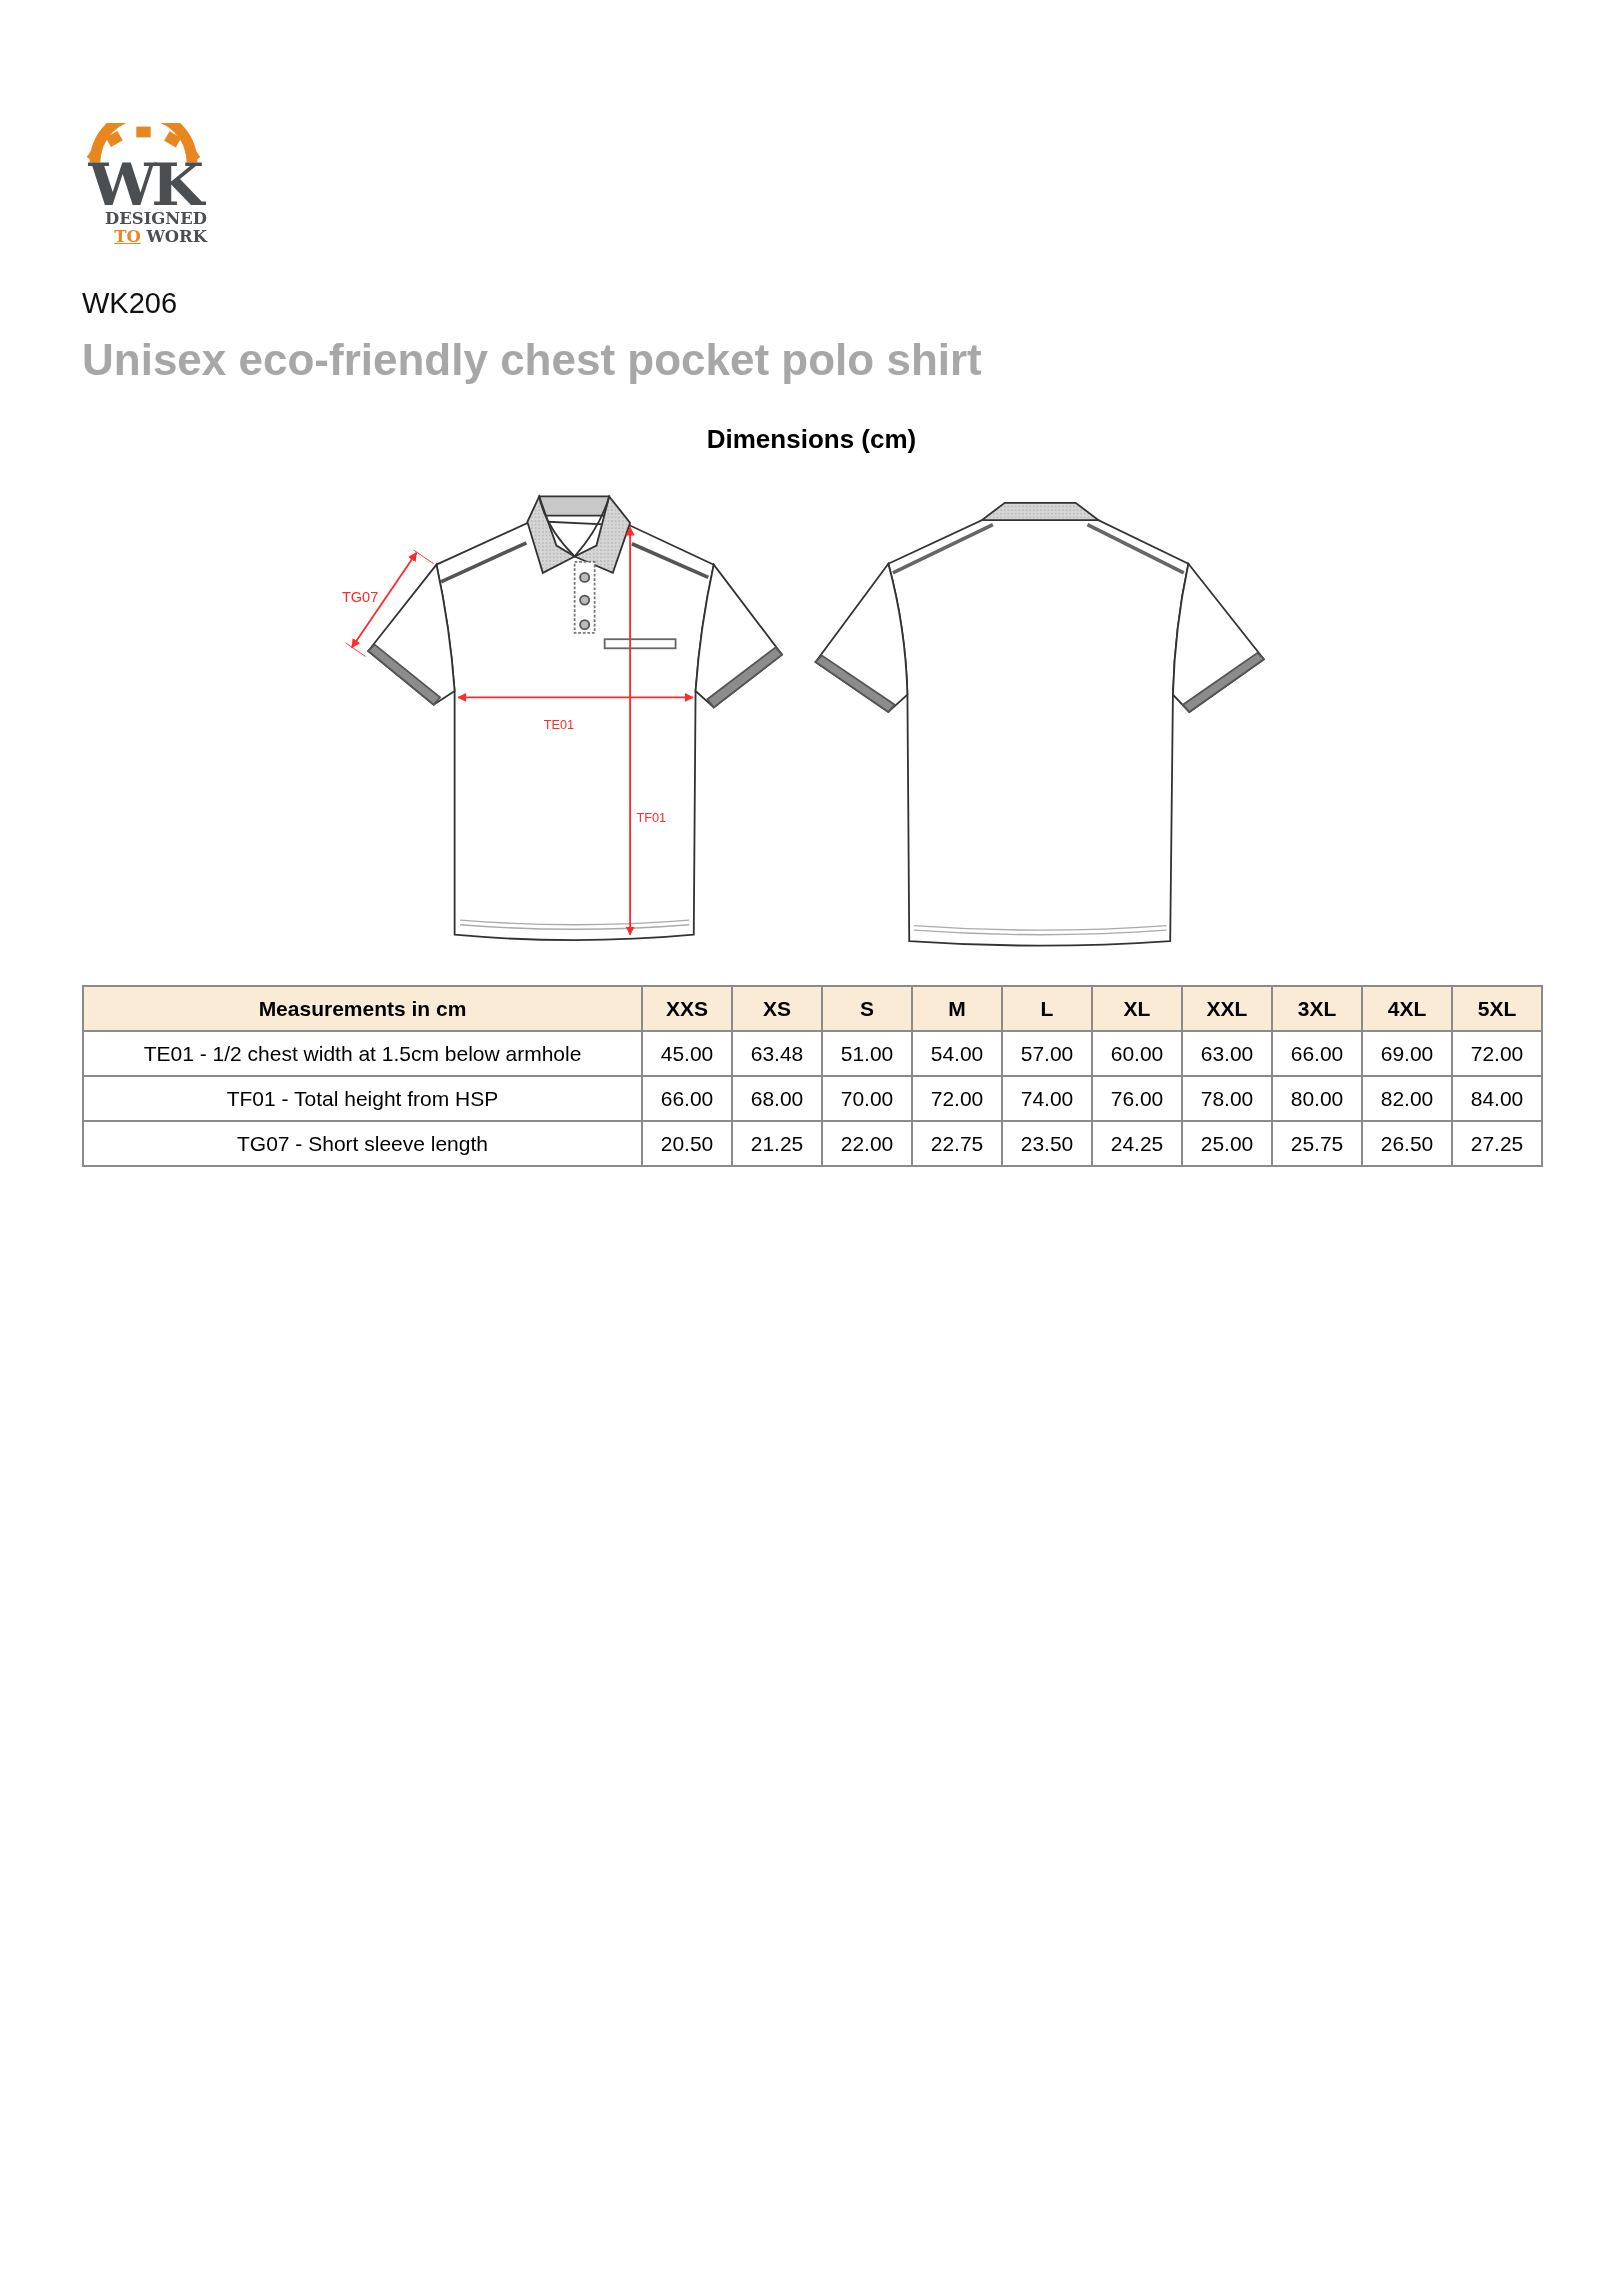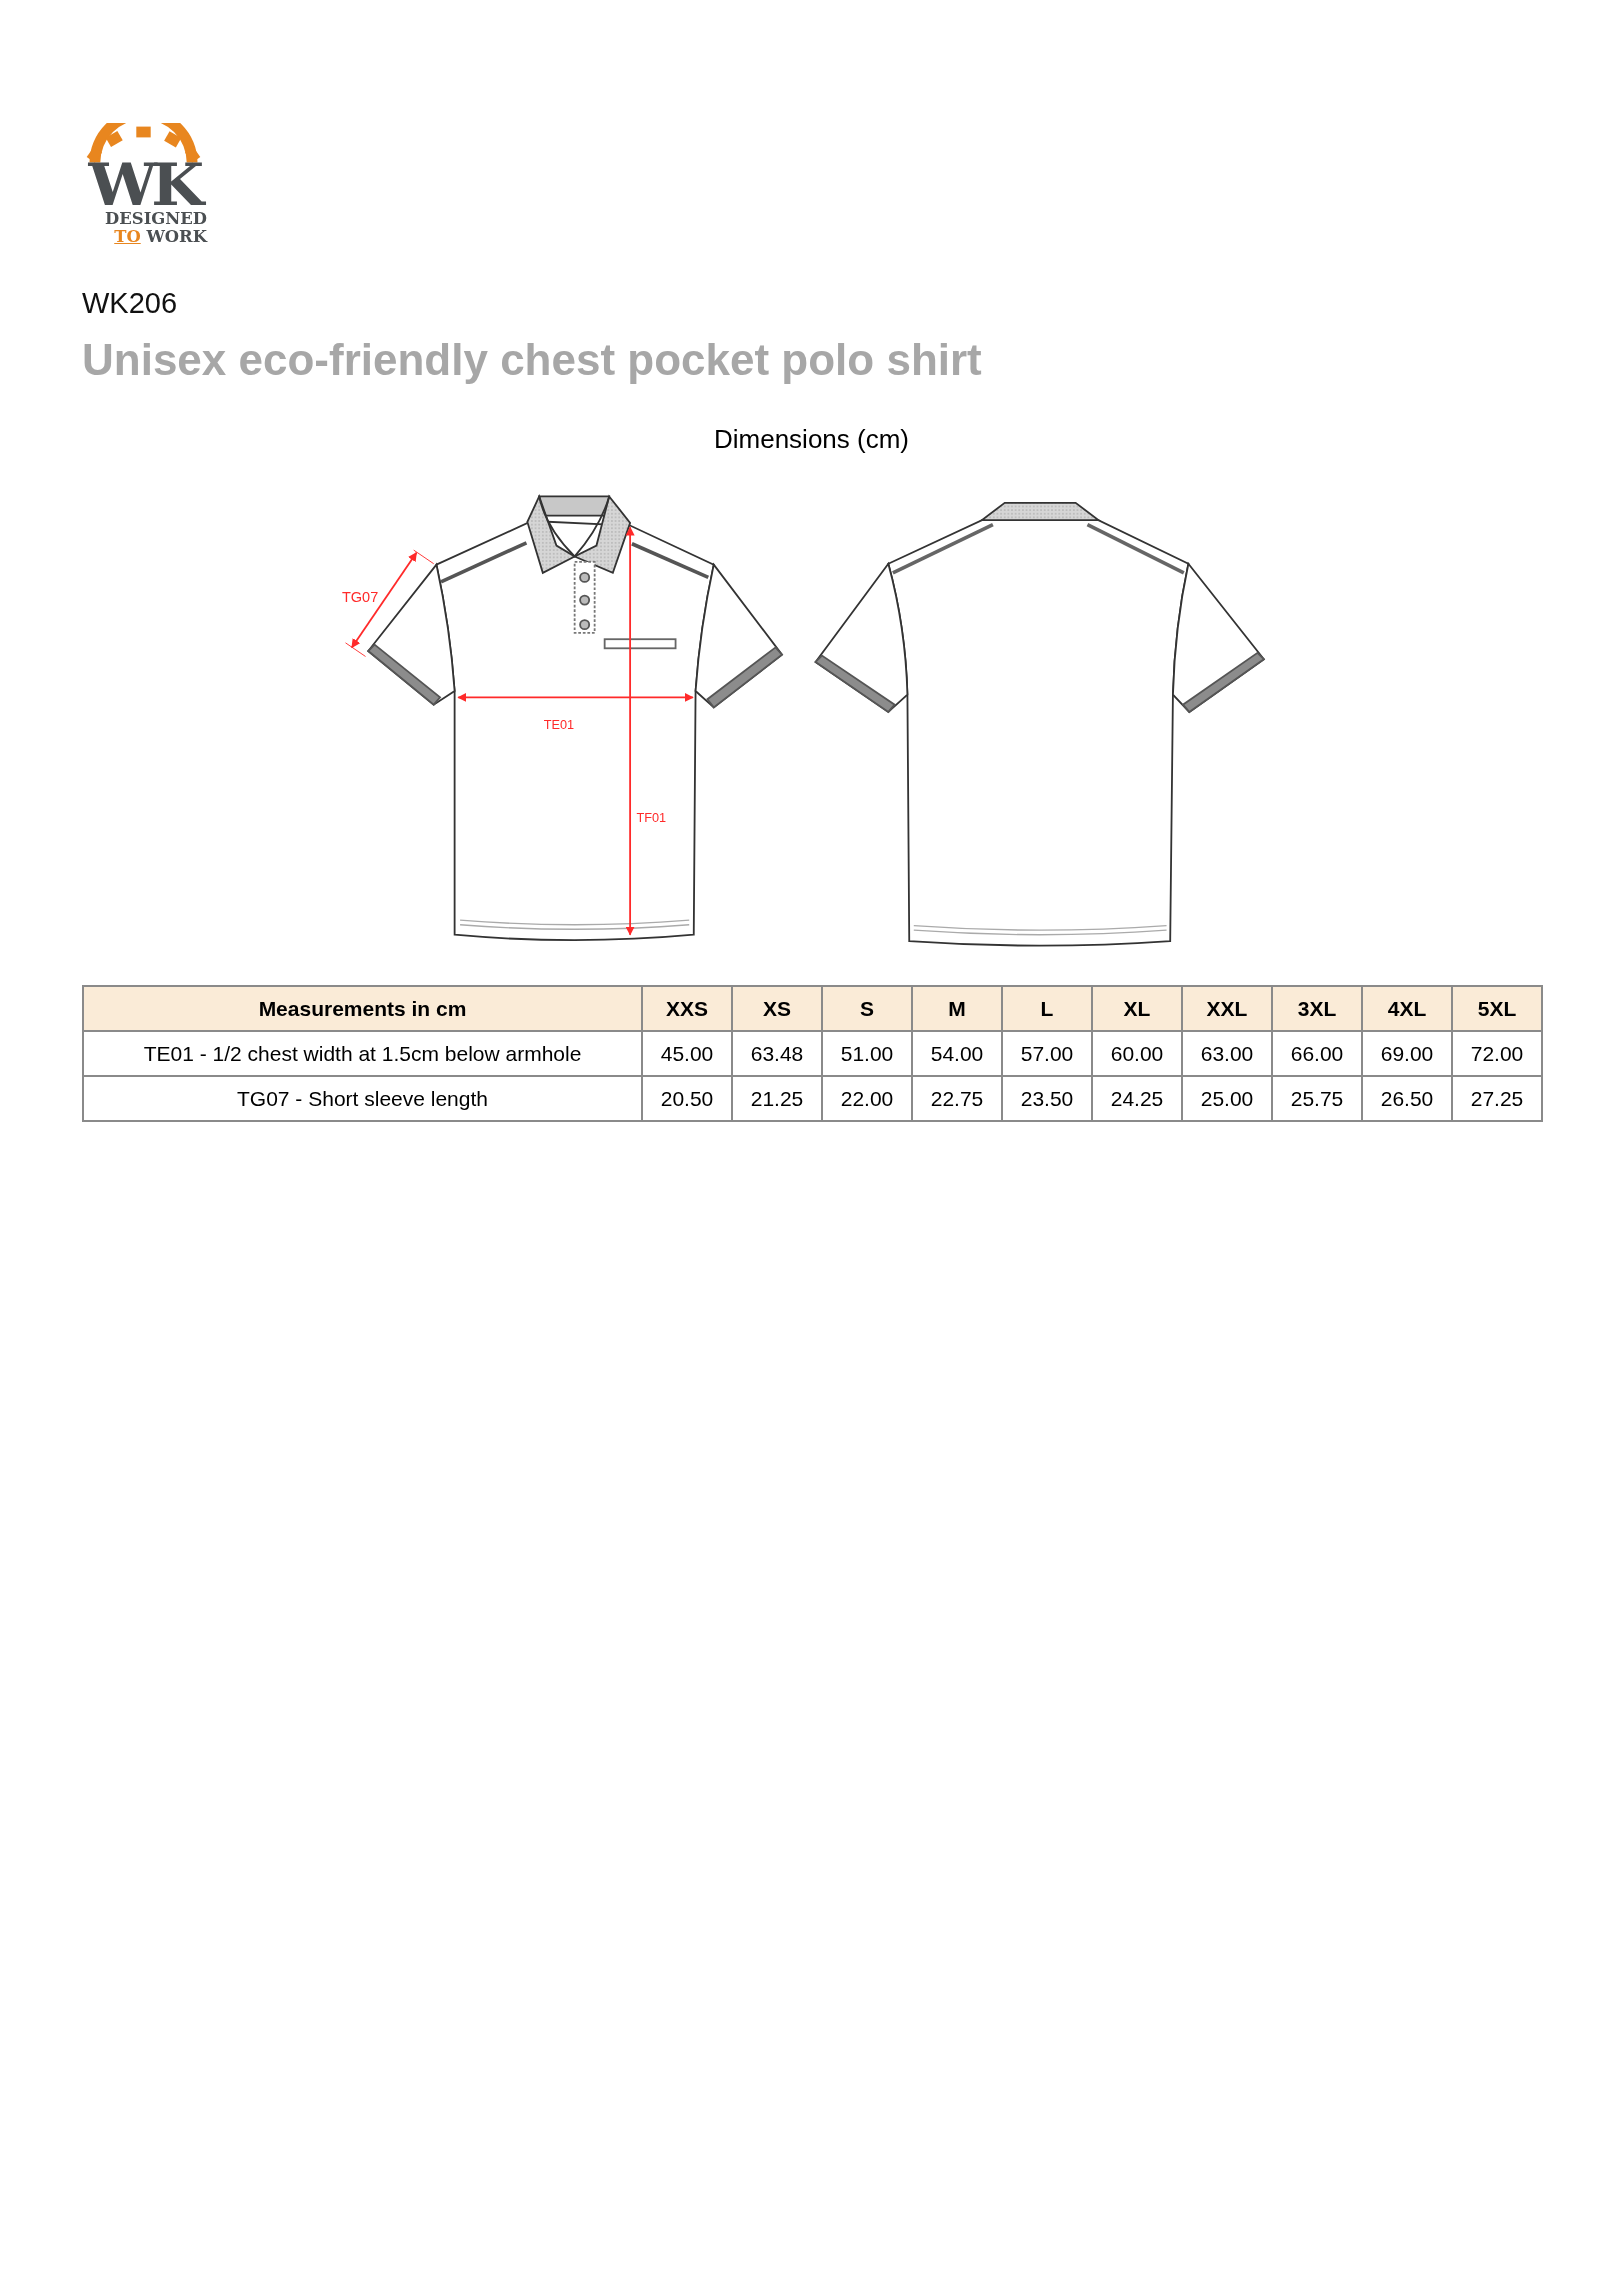--- a/index.html
+++ b/index.html
@@ -10,21 +10,21 @@
               font-family: "DejaVu Serif", serif; font-weight: bold; font-size: 58px; line-height: 55px;
               color: #4b4f52; letter-spacing: -5.5px; transform: scaleX(1.05); }
   .logo .tag1, .logo .tag2 { position: absolute; left: 0; width: 127px; text-align: right;
               font-family: "DejaVu Serif", serif; font-weight: bold; font-size: 16.4px; line-height: 18px; }
   .logo .tag1 { top: 87px; color: #4b4f52; }
   .logo .tag2 { top: 105px; }
   .logo .tag2 .to { color: #e8861f; text-decoration: underline; }
   .logo .tag2 .work { color: #4b4f52; }
   .code { position: absolute; left: 82px; top: 287px; font-size: 29px; color: #111; }
   .title { position: absolute; left: 82px; top: 335px; font-size: 44px; font-weight: bold; color: #a7a7a7; white-space: nowrap; text-align: center; }
-  .dims { position: absolute; left: 0; width: 1623px; top: 424px; text-align: center; font-size: 26px; font-weight: normal; }
+  .dims { position: absolute; left: 0; width: 1623px; top: 424px; text-align: center; font-size: 26px; font-weight: bold; }
   .drawing { position: absolute; left: 0; top: 0; width: 1623px; height: 982px; }
   table.sizes { position: absolute; left: 82px; top: 985px; border-collapse: collapse; width: 1461px; }
   table.sizes th, table.sizes td { border: 2.7px solid #8a8a8a; text-align: center; font-size: 21px; height: 43px; padding: 0; }
   table.sizes th { background: #faebd7; font-weight: bold; margin-left: 46px; }
   table.sizes td { background: #fff; }
   table.sizes .first { width: 557px; }
 </style>
 </head>
 <body>
 
@@ -136,20 +136,33 @@
       <td>51.00</td>
       <td>54.00</td>
       <td>57.00</td>
       <td>60.00</td>
       <td>63.00</td>
       <td>66.00</td>
       <td>69.00</td>
       <td>72.00</td>
     </tr>
     <tr>
+      <td>TF01 - Total height from HSP</td>
+      <td>66.00</td>
+      <td>68.00</td>
+      <td>70.00</td>
+      <td>72.00</td>
+      <td>74.00</td>
+      <td>76.00</td>
+      <td>78.00</td>
+      <td>80.00</td>
+      <td>82.00</td>
+      <td>84.00</td>
+    </tr>
+    <tr>
       <td>TG07 - Short sleeve length</td>
       <td>20.50</td>
       <td>21.25</td>
       <td>22.00</td>
       <td>22.75</td>
       <td>23.50</td>
       <td>24.25</td>
       <td>25.00</td>
       <td>25.75</td>
       <td>26.50</td>

